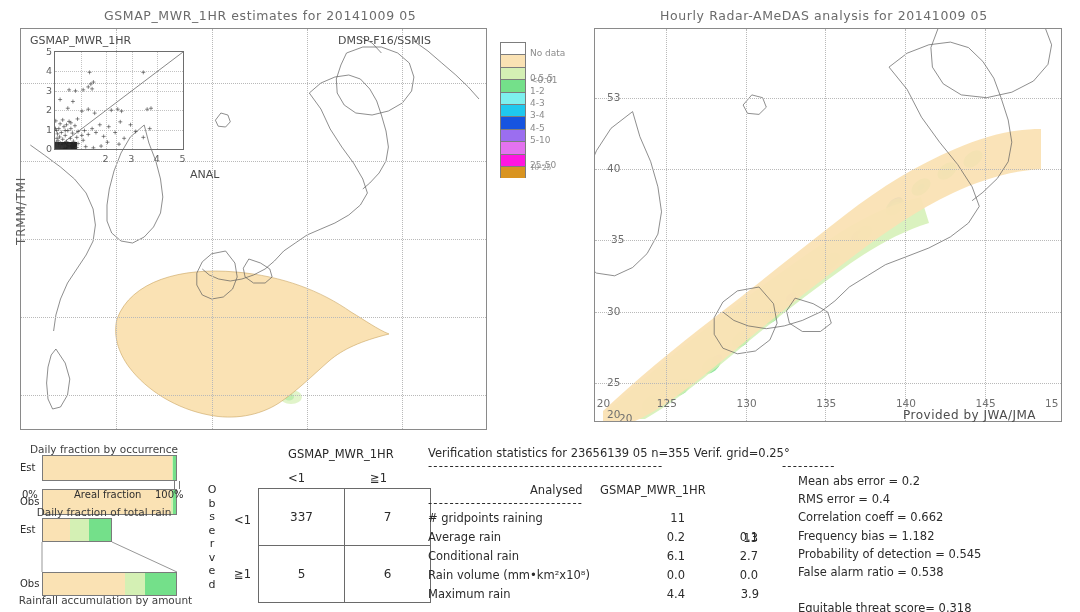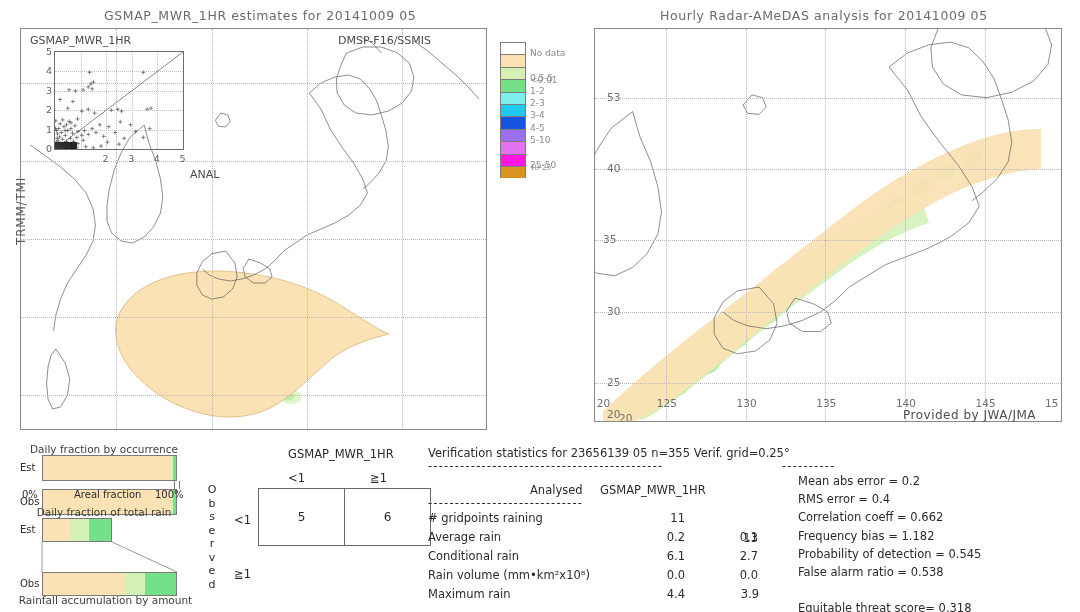--- a/index.html
+++ b/index.html
@@ -228,21 +228,21 @@
     <div class="cb-swatch" style="height: 12.4px; background: rgb(31, 200, 238);"></div>
     <div class="cb-swatch" style="height: 12.4px; background: rgb(22, 84, 224);"></div>
     <div class="cb-swatch" style="height: 12.4px; background: rgb(155, 110, 240);"></div>
     <div class="cb-swatch" style="height: 12.4px; background: rgb(228, 114, 240);"></div>
     <div class="cb-swatch" style="height: 12.4px; background: rgb(255, 22, 224);"></div>
     <div class="cb-swatch" style="height: 12.4px; background: rgb(217, 148, 32);"></div>
     <div class="cb-label" style="top: 6.4px;">No data</div>
     <div class="cb-label" style="top: 18.8px; margin-top: 14px;">&lt;0.01</div>
     <div class="cb-label" style="top: 31.2px;">0.5-5</div>
     <div class="cb-label" style="top: 43.6px;">1-2</div>
-    <div class="cb-label" style="top: 56px;">2-3</div>
+    <div class="cb-label" style="top: 56px;">4-3</div>
     <div class="cb-label" style="top: 68.4px;">3-4</div>
     <div class="cb-label" style="top: 80.8px;">4-5</div>
     <div class="cb-label" style="top: 93.2px;">5-10</div>
     <div class="cb-label" style="top: 120px; font-family: Liberation Serif, serif;">10-25</div>
     <div class="cb-label" style="top: 118px;">25-50</div>
   </div>
 
 <div class="panel-title abs" style="left:660px;top:8px;">Hourly Radar-AMeDAS analysis for 20141009 05</div>
 
 <div class="mapframe" id="right-map" style="left:594px;top:28px;width:466px;height:392px;">
@@ -299,21 +299,21 @@
     <div class="gridline-h" style="top: 353.976px;"></div>
     <div class="ticklabel" style="left: 1.864px; top: 368px;">20</div>
     <div class="ticklabel" style="left: 61.832px; top: 368px;">125</div>
     <div class="ticklabel" style="left: 141.518px; top: 368px;">130</div>
     <div class="ticklabel" style="left: 221.204px; top: 368px;">135</div>
     <div class="ticklabel" style="left: 300.89px; top: 368px;">140</div>
     <div class="ticklabel" style="left: 380.576px; top: 368px;">145</div>
     <div class="ticklabel" style="left: 450.01px; top: 368px;">15</div>
     <div class="ticklabel" style="left: 12px; top: 61.6px;">53</div>
     <div class="ticklabel" style="left: 12px; top: 132.944px;">40</div>
-    <div class="ticklabel" style="left: 8px; top: 204.288px;">35</div>
+    <div class="ticklabel" style="left: 16px; top: 204.288px;">35</div>
     <div class="ticklabel" style="left: 12px; top: 275.632px;">30</div>
     <div class="ticklabel" style="left: 12px; top: 346.976px;">25</div>
     <div class="ticklabel" style="left: 12px; top: 379.12px;">20</div>
     <div class="ticklabel" style="left: 24px; top: 383px;">20</div>
   </div>
 <div class="provided" style="left:903px;top:408px;">Provided by JWA/JMA</div>
 
 <div class="bc-title abs" style="left:14px;top:443px;width:180px;">Daily fraction by occurrence</div>
 <div id="bar-occurrence" style="position:absolute;left:0;top:455px;width:200px;height:50px;">
     <div class="bc-rowlabel" style="left: 20px; top: 7px;">Est</div>
@@ -365,20 +365,24 @@
     <div>b</div>
     <div>s</div>
     <div>e</div>
     <div>r</div>
     <div>v</div>
     <div>e</div>
     <div>d</div>
   </div>
 <table id="ctable" style="left:258px;top:488px;">
     <tbody>
+      <tr>
+        <td>337</td>
+        <td>7</td>
+      </tr>
       <tr>
         <td>5</td>
         <td>6</td>
       </tr>
     </tbody>
   </table>
 
 <div class="st" style="left:428px;top:446px;">Verification statistics for 23656139 05   n=355  Verif. grid=0.25°</div>
 <div class="st-rule" style="left:428px;top:459px;width:560px;">--------------------------------------------</div>
 <div class="st" style="left:530px;top:483px;">Analysed</div>

